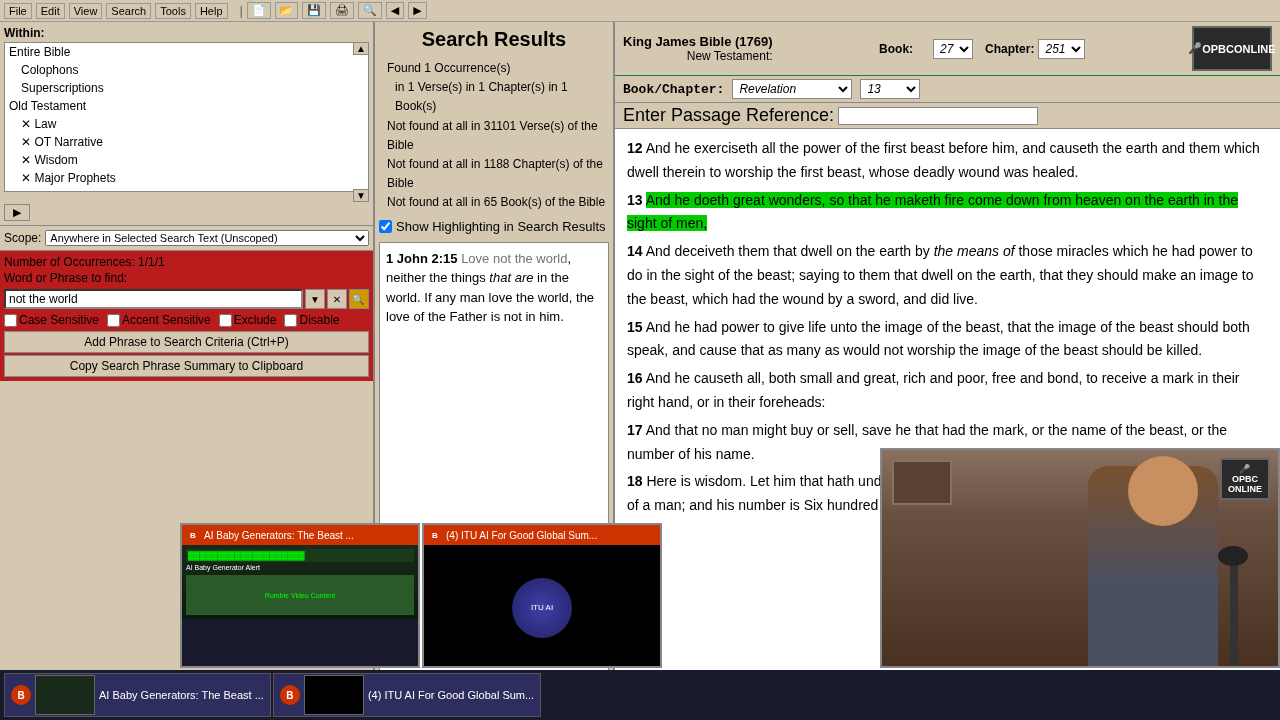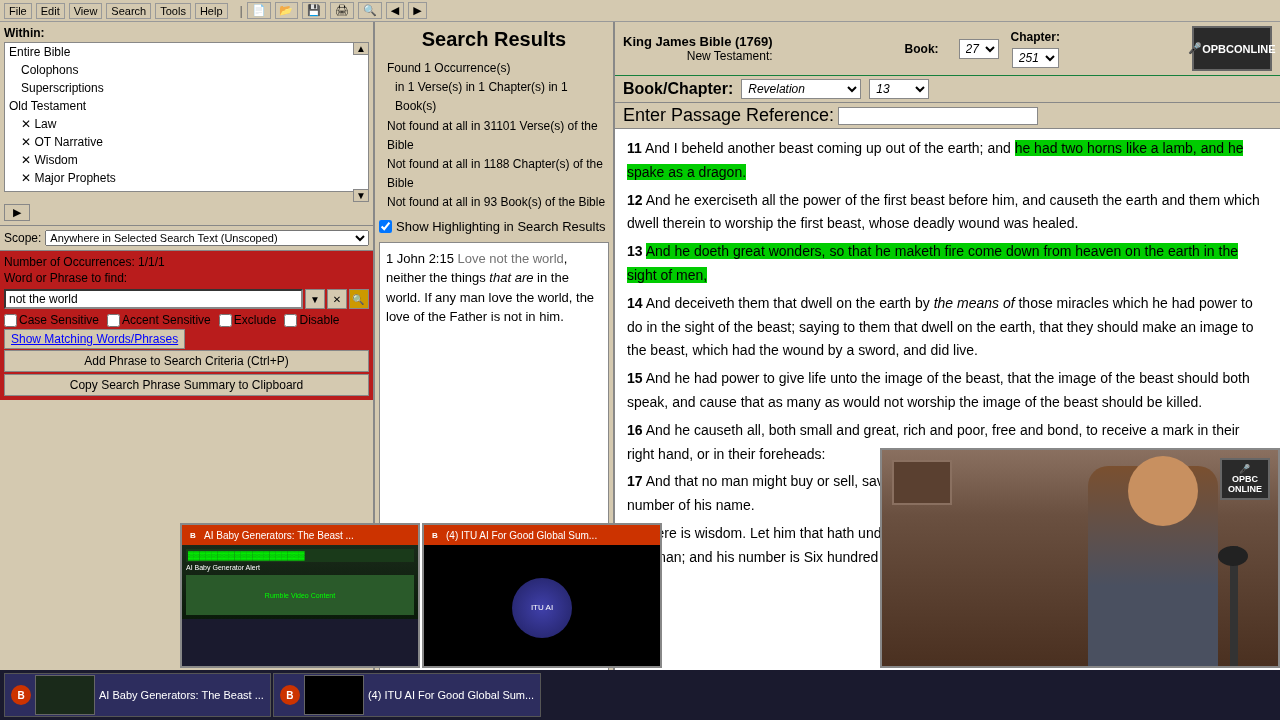--- a/index.html
+++ b/index.html
@@ -45,21 +45,21 @@
     #copy-btn { width: 100%; background: #d4c9b0; border: 1px solid #888; font-size: 12px; padding: 2px; cursor: pointer; }
 
     
     #middle-panel { width: 240px; background: #d4c9b0; border-right: 2px solid #888; display: flex; flex-direction: column; flex-shrink: 0; }
     #search-results-header { background: #d4c9b0; padding: 6px 4px 2px; text-align: center; }
     #search-results-title { font-size: 20px; font-weight: bold; text-align: center; margin-bottom: 4px; }
     #search-stats { font-size: 12px; padding: 2px 4px; line-height: 1.6; }
     #search-stats .stat-line { padding-left: 8px; }
     #search-stats .stat-line.indent { padding-left: 16px; }
     #verse-display { flex: 1; overflow-y: auto; background: white; border: 1px solid #888; margin: 4px; padding: 6px; font-size: 13px; line-height: 1.5; }
-    .verse-ref { font-weight: normal; }
+    .verse-ref { font-weight: bold; }
     .verse-highlight { color: #737373; }
     .verse-italic { font-style: italic; }
 
     
     #right-panel { flex: 1; display: flex; flex-direction: column; overflow: hidden; }
     #bible-header { background: #d4c9b0; padding: 4px 8px; display: flex; align-items: center; justify-content: space-between; border-bottom: 1px solid #15803d; }
     #bible-logo { width: 80px; height: 45px; background: #333; color: white; display: flex; align-items: center; justify-content: center; font-size: 10px; font-weight: bold; border: 2px solid #666; }
     .bible-select { font-size: 12px; border: 1px solid #888; background: white; padding: 1px 2px; font-style: italic; }
     #passage-ref-row { display: flex; align-items: center; gap: 4px; padding: 2px 8px; background: #d4c9b0; border-bottom: 1px solid #888; }
 
@@ -172,40 +172,37 @@
         <div class="cb-item">
           <input type="checkbox" style="">
           <span>Exclude</span>
         </div>
         <div class="cb-item">
           <input type="checkbox" style="">
           <span>Disable</span>
         </div>
       </div>
 
-      <div style="margin-bottom:4px;">
-        <a href="#" id="matching-words-btn" style="font-size:12px; color:blue;">Show Matching Words/Phrases</a>
-      </div>
 
       <button id="add-phrase-btn" style="width:100%; background:#d4c9b0; border:1px solid #888; font-size:12px; padding:3px; cursor:pointer; margin-bottom:2px; text-align:center;">Add Phrase to Search Criteria (Ctrl+P)</button>
       <button id="copy-btn" style="width:100%; background:#d4c9b0; border:1px solid #888; font-size:12px; padding:3px; cursor:pointer; text-align:center;">Copy Search Phrase Summary to Clipboard</button>
     </div>
   </div>
 
   <div id="middle-panel">
     <div id="search-results-header">
       <div id="search-results-title">Search Results</div>
     </div>
     <div id="search-stats">
       <div class="stat-line">Found 1 Occurrence(s)</div>
       <div class="stat-line indent">in 1 Verse(s) in 1 Chapter(s) in 1</div>
       <div class="stat-line indent">Book(s)</div>
       <div class="stat-line">Not found at all in 31101 Verse(s) of the Bible</div>
       <div class="stat-line">Not found at all in 1188 Chapter(s) of the Bible</div>
-      <div class="stat-line">Not found at all in 93 Book(s) of the Bible</div>
+      <div class="stat-line">Not found at all in 65 Book(s) of the Bible</div>
     </div>
 
     <div style="display:flex; align-items:center; gap:4px; padding:4px;">
       <input type="checkbox" checked="" style="">
       <span>Show Highlighting in Search Results</span>
     </div>
 
     <div id="verse-display">
       <p>
         <span class="verse-ref">1 John 2:15 </span><span class="verse-highlight">Love not the world</span><span>, neither the things <span class="verse-italic">that are</span> in the world. If any man love the world, the love of the Father is not in him.</span>
@@ -220,55 +217,51 @@
         <div style="font-size:13px; font-weight:bold; text-align:center;">King James Bible (1769)</div>
         <div style="font-size:12px; text-align:right;">New Testament:</div>
       </div>
       <div style="display:flex; gap:12px; align-items:center;">
         <div style="display:flex; align-items:center; gap:20px;">
           <span style="font-size:12px; font-weight:bold;">Book:</span>
           <select class="bible-select">
             <option>27</option>
           </select>
         </div>
-        <div style="display:flex; align-items:center; gap:4px;flex-direction:column;">
+        <div style="display:flex; align-items:center; gap:4px;">
           <span style="font-size:12px; font-weight:bold;">Chapter:</span>
           <select class="bible-select">
             <option>251</option>
           </select>
         </div>
       </div>
       <div id="bible-logo" style="background:#2a2a2a; color:white; padding:6px; text-align:center; font-size:11px; font-weight:bold; border:2px solid #666; min-width:70px;">
         <div>🎤</div>
         <div>OPBC</div>
         <div>ONLINE</div>
       </div>
     </div>
 
     <div style="display:flex; align-items:center; gap:8px; padding:3px 8px; background:#d4c9b0; border-bottom:1px solid #888;">
-      <span style="font-size:16px; font-weight:bold;">Book/Chapter:</span>
+      <span style="font-size:13px; font-weight:bold;font-family:Liberation Mono, monospace;">Book/Chapter:</span>
       <select class="bible-select" style="width:120px;">
         <option>Revelation</option>
       </select>
       <select class="bible-select" style="width:60px;">
         <option>13</option>
       </select>
     </div>
 
     <div id="passage-ref-row" style="display:flex; align-items:center; gap:4px; padding:2px 8px; background:#d4c9b0; border-bottom:1px solid #888;">
       <span style="font-size:18px;">Enter Passage Reference:</span>
       <input type="text" style="font-size: 12px; border: 1px solid rgb(136, 136, 136); background: white; width: 200px; padding: 1px 3px;">
     </div>
 
     <div id="bible-text">
       <div class="bible-verse">
-        <span class="verse-num">11</span>
-        And I beheld another beast coming up out of the earth; and <span class="hl-green">he had two horns like a lamb, and he spake as a dragon.</span>
-      </div>
-      <div class="bible-verse">
         <span class="verse-num">12</span>
         And he exerciseth all the power of the first beast before him, and causeth the earth and them which dwell therein to worship the first beast, whose deadly wound was healed.
       </div>
       <div class="bible-verse">
         <span class="verse-num">13</span>
         <span class="hl-green">And he doeth great wonders, so that he maketh fire come down from heaven on the earth in the sight of men,</span>
       </div>
       <div class="bible-verse">
         <span class="verse-num">14</span>
         And deceiveth them that dwell on the earth by <span class="text-italic">the means of</span> those miracles which he had power to do in the sight of the beast; saying to them that dwell on the earth, that they should make an image to the beast, which had the wound by a sword, and did live.

